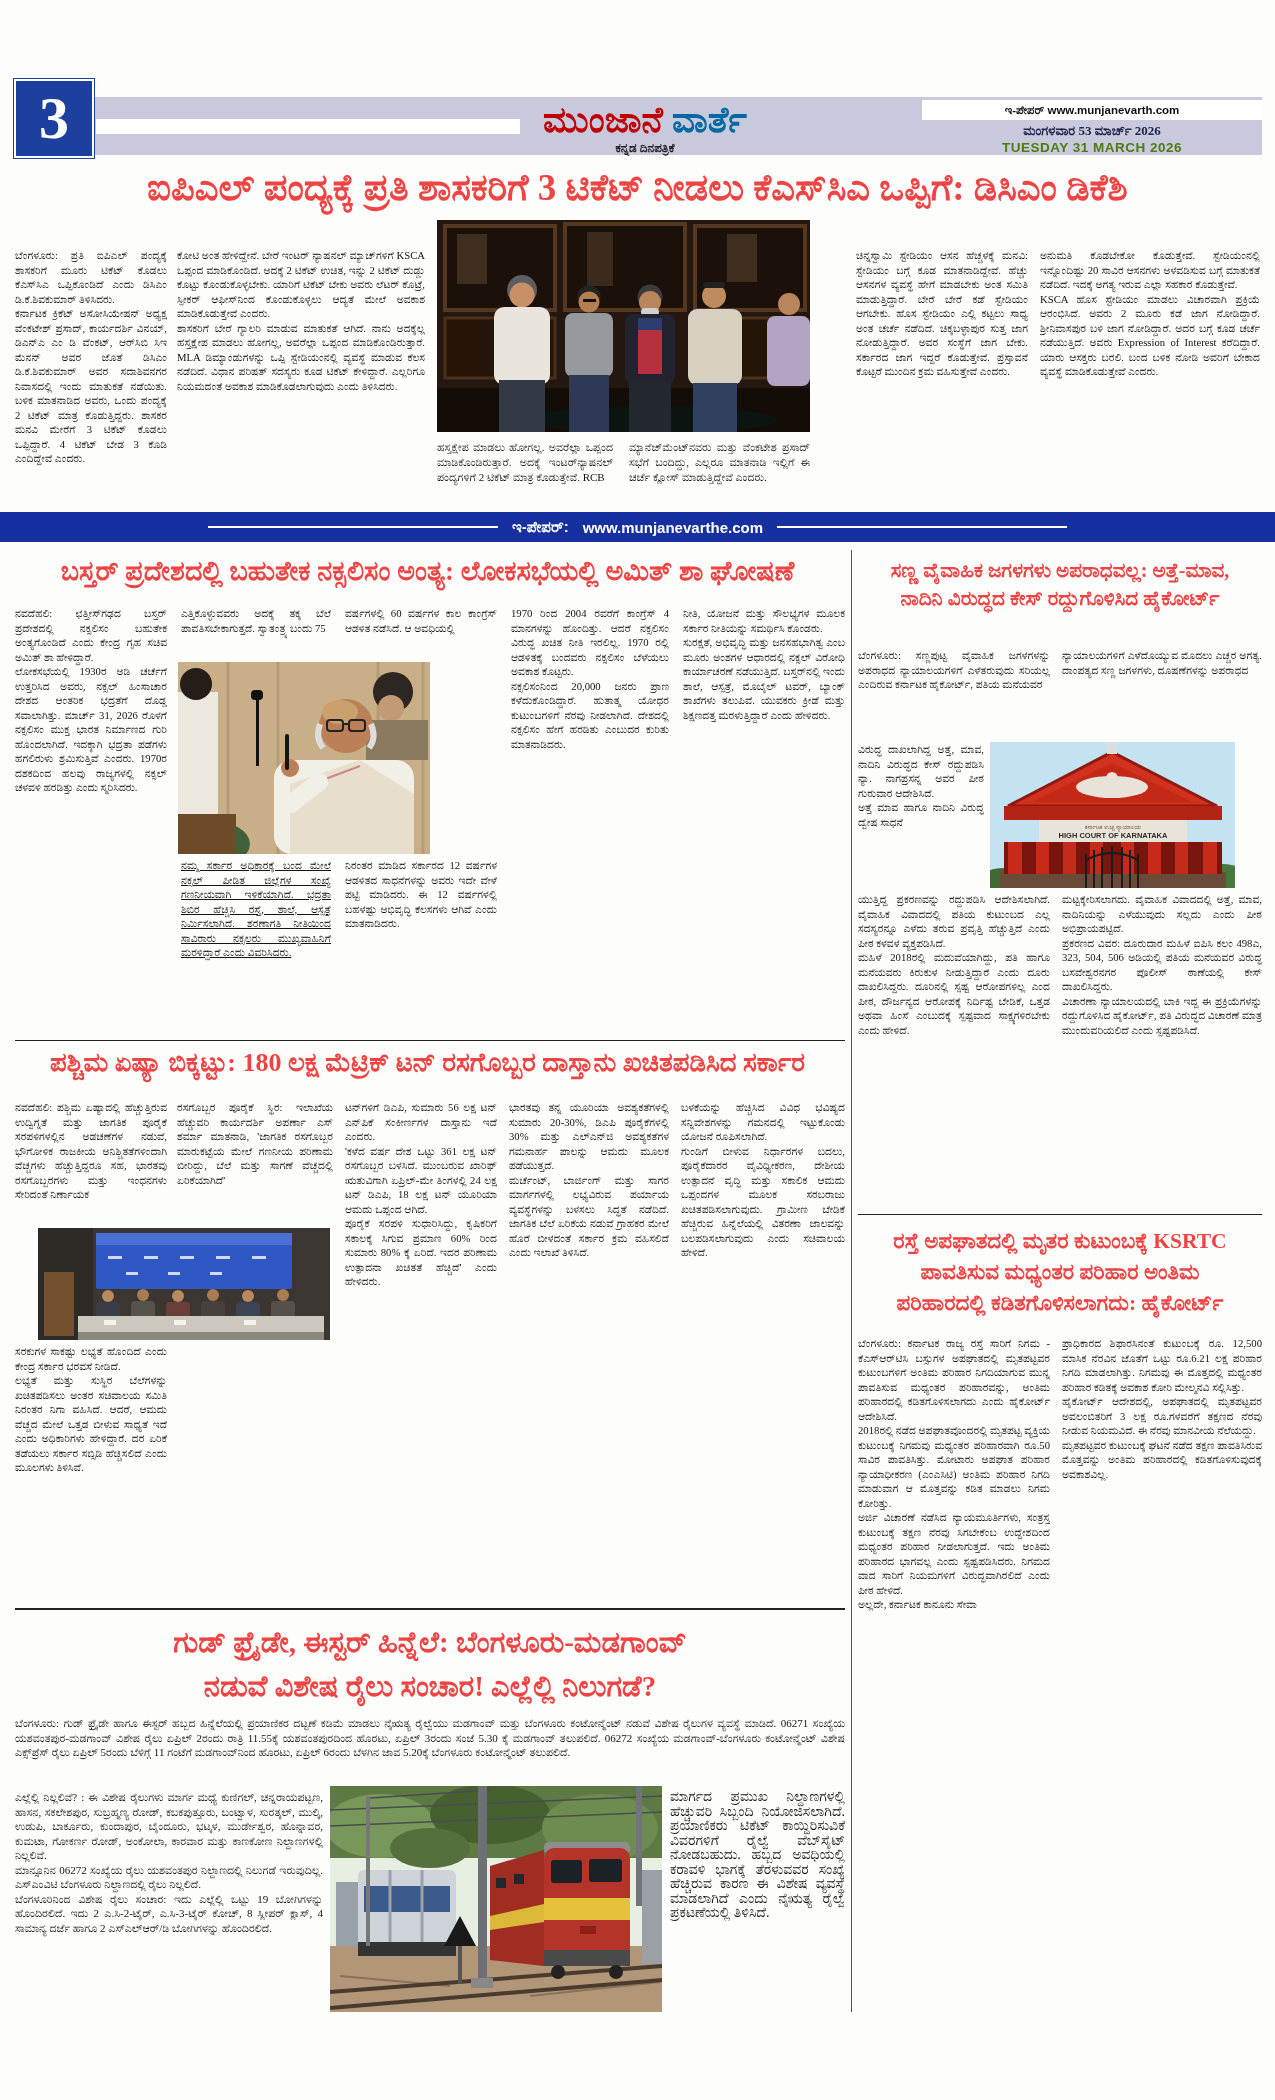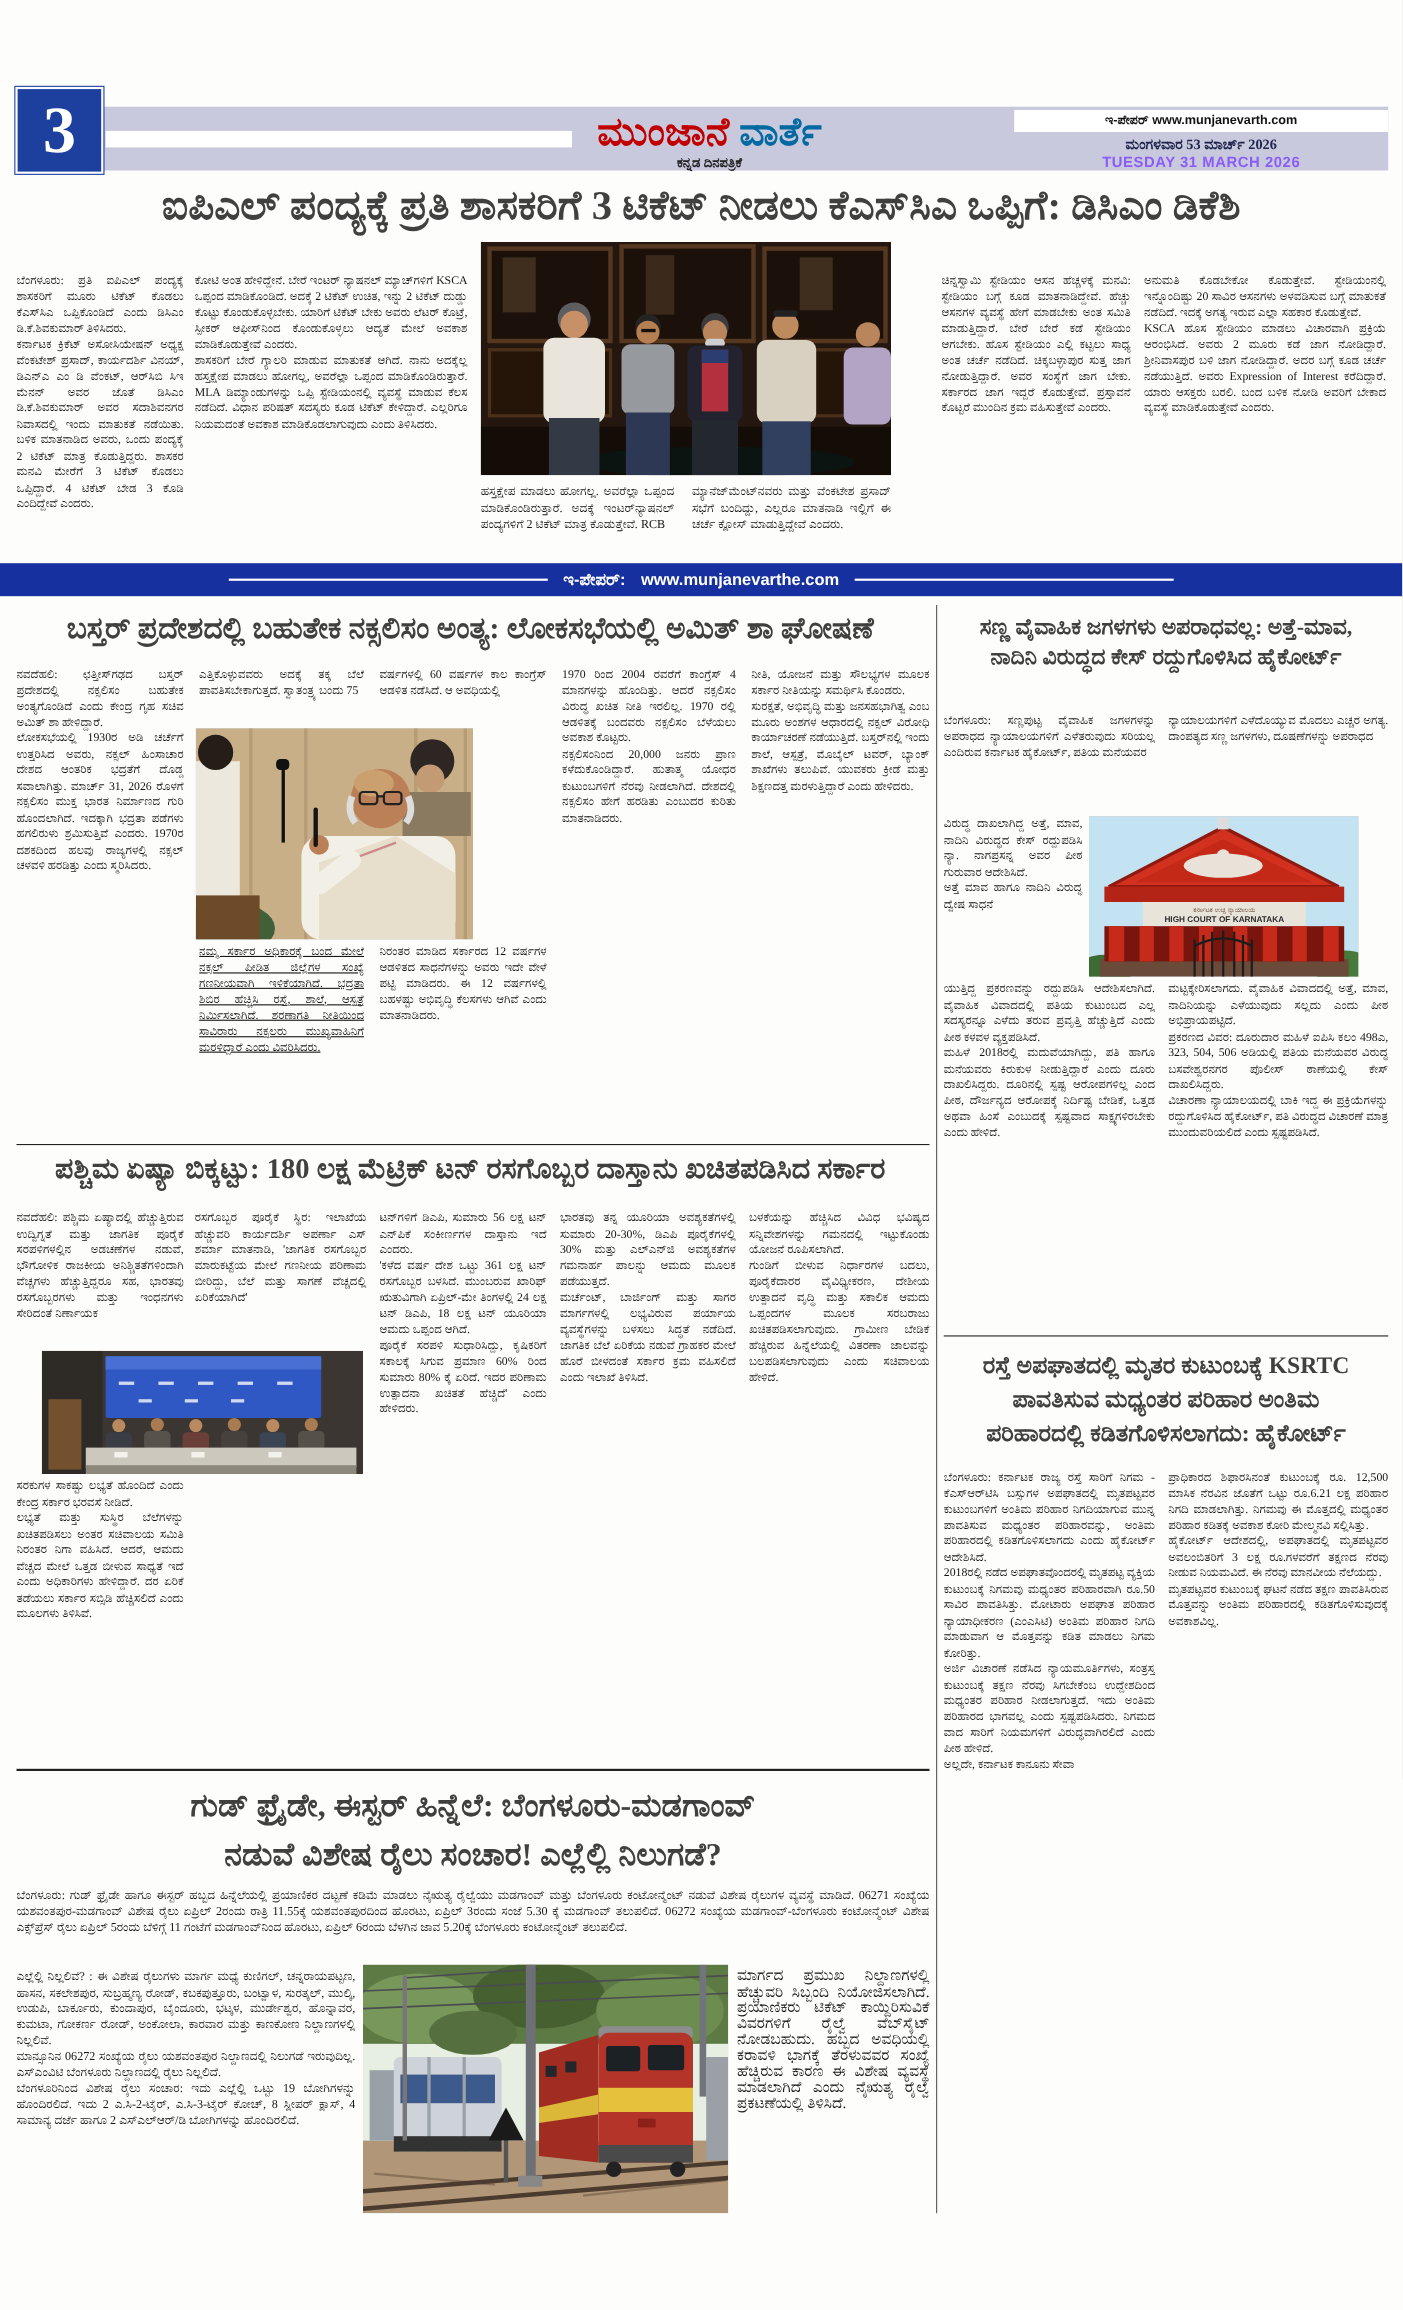--- a/index.html
+++ b/index.html
@@ -2,40 +2,40 @@
 <html><head>
 <meta charset="utf-8">
 <style>
   html,body{margin:0;padding:0;background:#e9e9e9;}
   .page{position:relative;width:1275px;height:2100px;background:#fdfdfb;margin:0 auto;
         font-family:"Liberation Serif",serif;color:#121212;overflow:hidden;}
   .abs{position:absolute;}
   .col{position:absolute;font-size:10.7px;line-height:14.5px;text-align:justify;
        color:#141414;overflow:hidden;white-space:pre-line;}
   .cap{font-size:11px;line-height:15px;}
-  .hl{position:absolute;font-weight:bold;text-align:center;color:#404040;}
+  .hl{position:absolute;font-weight:bold;text-align:center;color:#ef4444;}
   .nowrap{white-space:nowrap;}
   .preline{white-space:pre-line;}
   .rule{position:absolute;background:#222;}
   .vrule{position:absolute;background:#555;width:1px;}
   .photo{position:absolute;overflow:hidden;background:#ccc;}
   .photo svg{display:block;width:100%;height:100%;}
   
   .band{position:absolute;background:#c8c9dd;}
   .pagenum{position:absolute;background:#1d3f9e;color:#fff;display:flex;align-items:center;
            justify-content:center;font-weight:bold;font-size:60px;border:2px solid #fff;
            box-sizing:border-box;box-shadow:0 0 0 1px #1d3f9e;}
   .slot{position:absolute;background:#fff;}
   .mast{position:absolute;text-align:center;font-weight:bold;font-size:36px;line-height:40px;}
   .mast .red{color:#c00000;} .mast .blk{color:#0369a1;}
   .tagline{position:absolute;text-align:center;font-size:12px;font-weight:bold;color:#222;}
   .epbox{position:absolute;background:#fff;display:flex;align-items:center;justify-content:center;
          font-size:11.5px;font-weight:bold;color:#111;font-family:"Liberation Sans",sans-serif;}
   .datekn{position:absolute;text-align:center;font-size:13px;font-weight:bold;color:#20254d;}
-  .dateen{position:absolute;text-align:center;font-size:13.5px;font-weight:bold;color:#8b5cf6;
+  .dateen{position:absolute;text-align:center;font-size:13.5px;font-weight:bold;color:#4d7c0f;
           font-family:"Liberation Sans",sans-serif;letter-spacing:.5px;}
   
   .banner{position:absolute;background:#16309f;display:flex;align-items:center;justify-content:center;
           gap:14px;color:#fff;}
   .banner .bline{height:2px;background:#fff;width:290px;}
   .banner .btxt{font-size:15px;font-weight:bold;font-family:"Liberation Sans",sans-serif;}
 </style>
 </head>
 <body>
 

